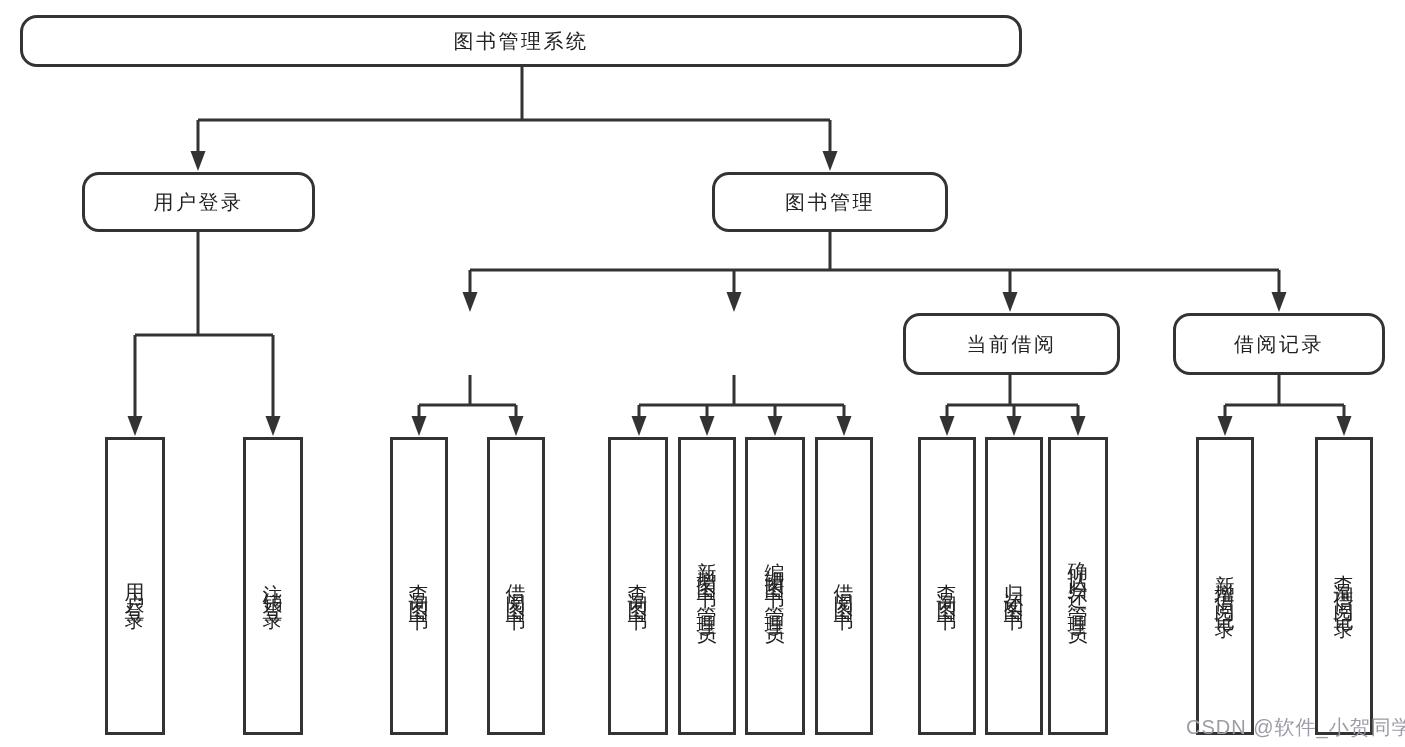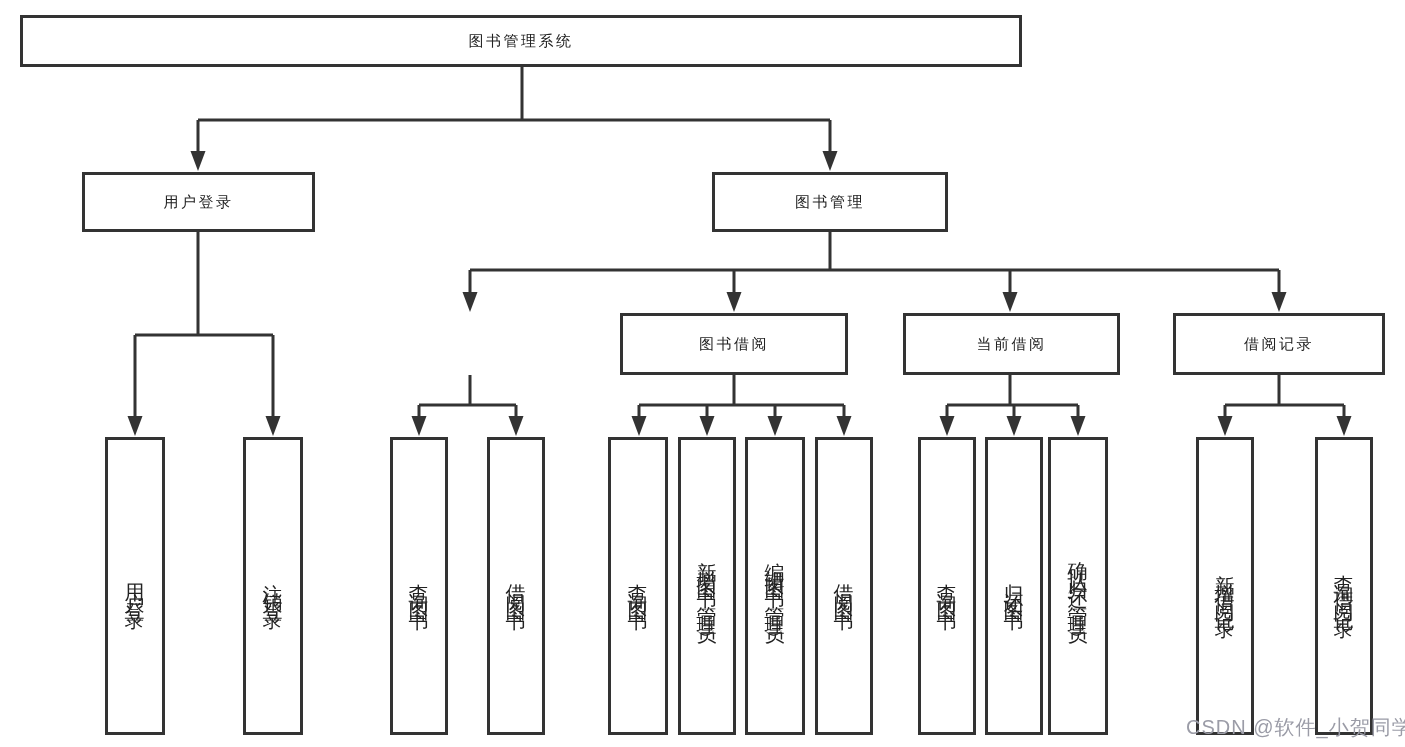--- a/index.html
+++ b/index.html
@@ -9,21 +9,21 @@
     font-family:"Liberation Sans", sans-serif;
   }
   .stage { position:absolute; left:0; top:0; width:1405px; height:747px; background:#ffffff; }
   svg.wires { position:absolute; left:0; top:0; z-index:1; }
   .box {
     position:absolute; z-index:2;
     background:#ffffff; border:3px solid #333333;
     display:flex; align-items:center; justify-content:center;
     color:#222222;
   }
-  .hbox { font-size:15px; letter-spacing:2.5px; white-space:nowrap; }
+  .hbox { font-size:20px; letter-spacing:2.5px; white-space:nowrap;border-radius:17px; }
   .vbox .vtext {
     writing-mode:vertical-rl; text-orientation:mixed;
     font-size:20px; letter-spacing:9px; line-height:1; white-space:nowrap;
   }
   .watermark {
     position:absolute; z-index:3; left:1186px; top:714px;
     font-size:20px; letter-spacing:1px; color:#9b9ca7; white-space:nowrap;
   }
 </style>
 </head>
@@ -62,21 +62,20 @@
       <polygon points="1217.5,416 1232.5,416 1225,436"></polygon>
       <polygon points="1336.5,416 1351.5,416 1344,436"></polygon>
     </g>
   </svg>
 
   <div class="box hbox" style="left:20px;top:15px;width:1002px;height:52px;">图书管理系统</div>
 
   <div class="box hbox" style="left:82px;top:172px;width:233px;height:60px;">用户登录</div>
   <div class="box hbox" style="left:712px;top:172px;width:236px;height:60px;text-align:center;">图书管理</div>
 
-  <div class="box hbox" style="left:620px;top:313px;width:228px;height:62px;">图书借阅</div>
   <div class="box hbox" style="left:903px;top:313px;width:217px;height:62px;">当前借阅</div>
   <div class="box hbox" style="left:1173px;top:313px;width:212px;height:62px;">借阅记录</div>
 
   <div class="box vbox" style="left:105px;top:437px;width:60px;height:298px;">
     <span class="vtext">用户登录</span>
   </div>
   <div class="box vbox" style="left:243px;top:437px;width:60px;height:298px;">
     <span class="vtext">注销登录</span>
   </div>
 

